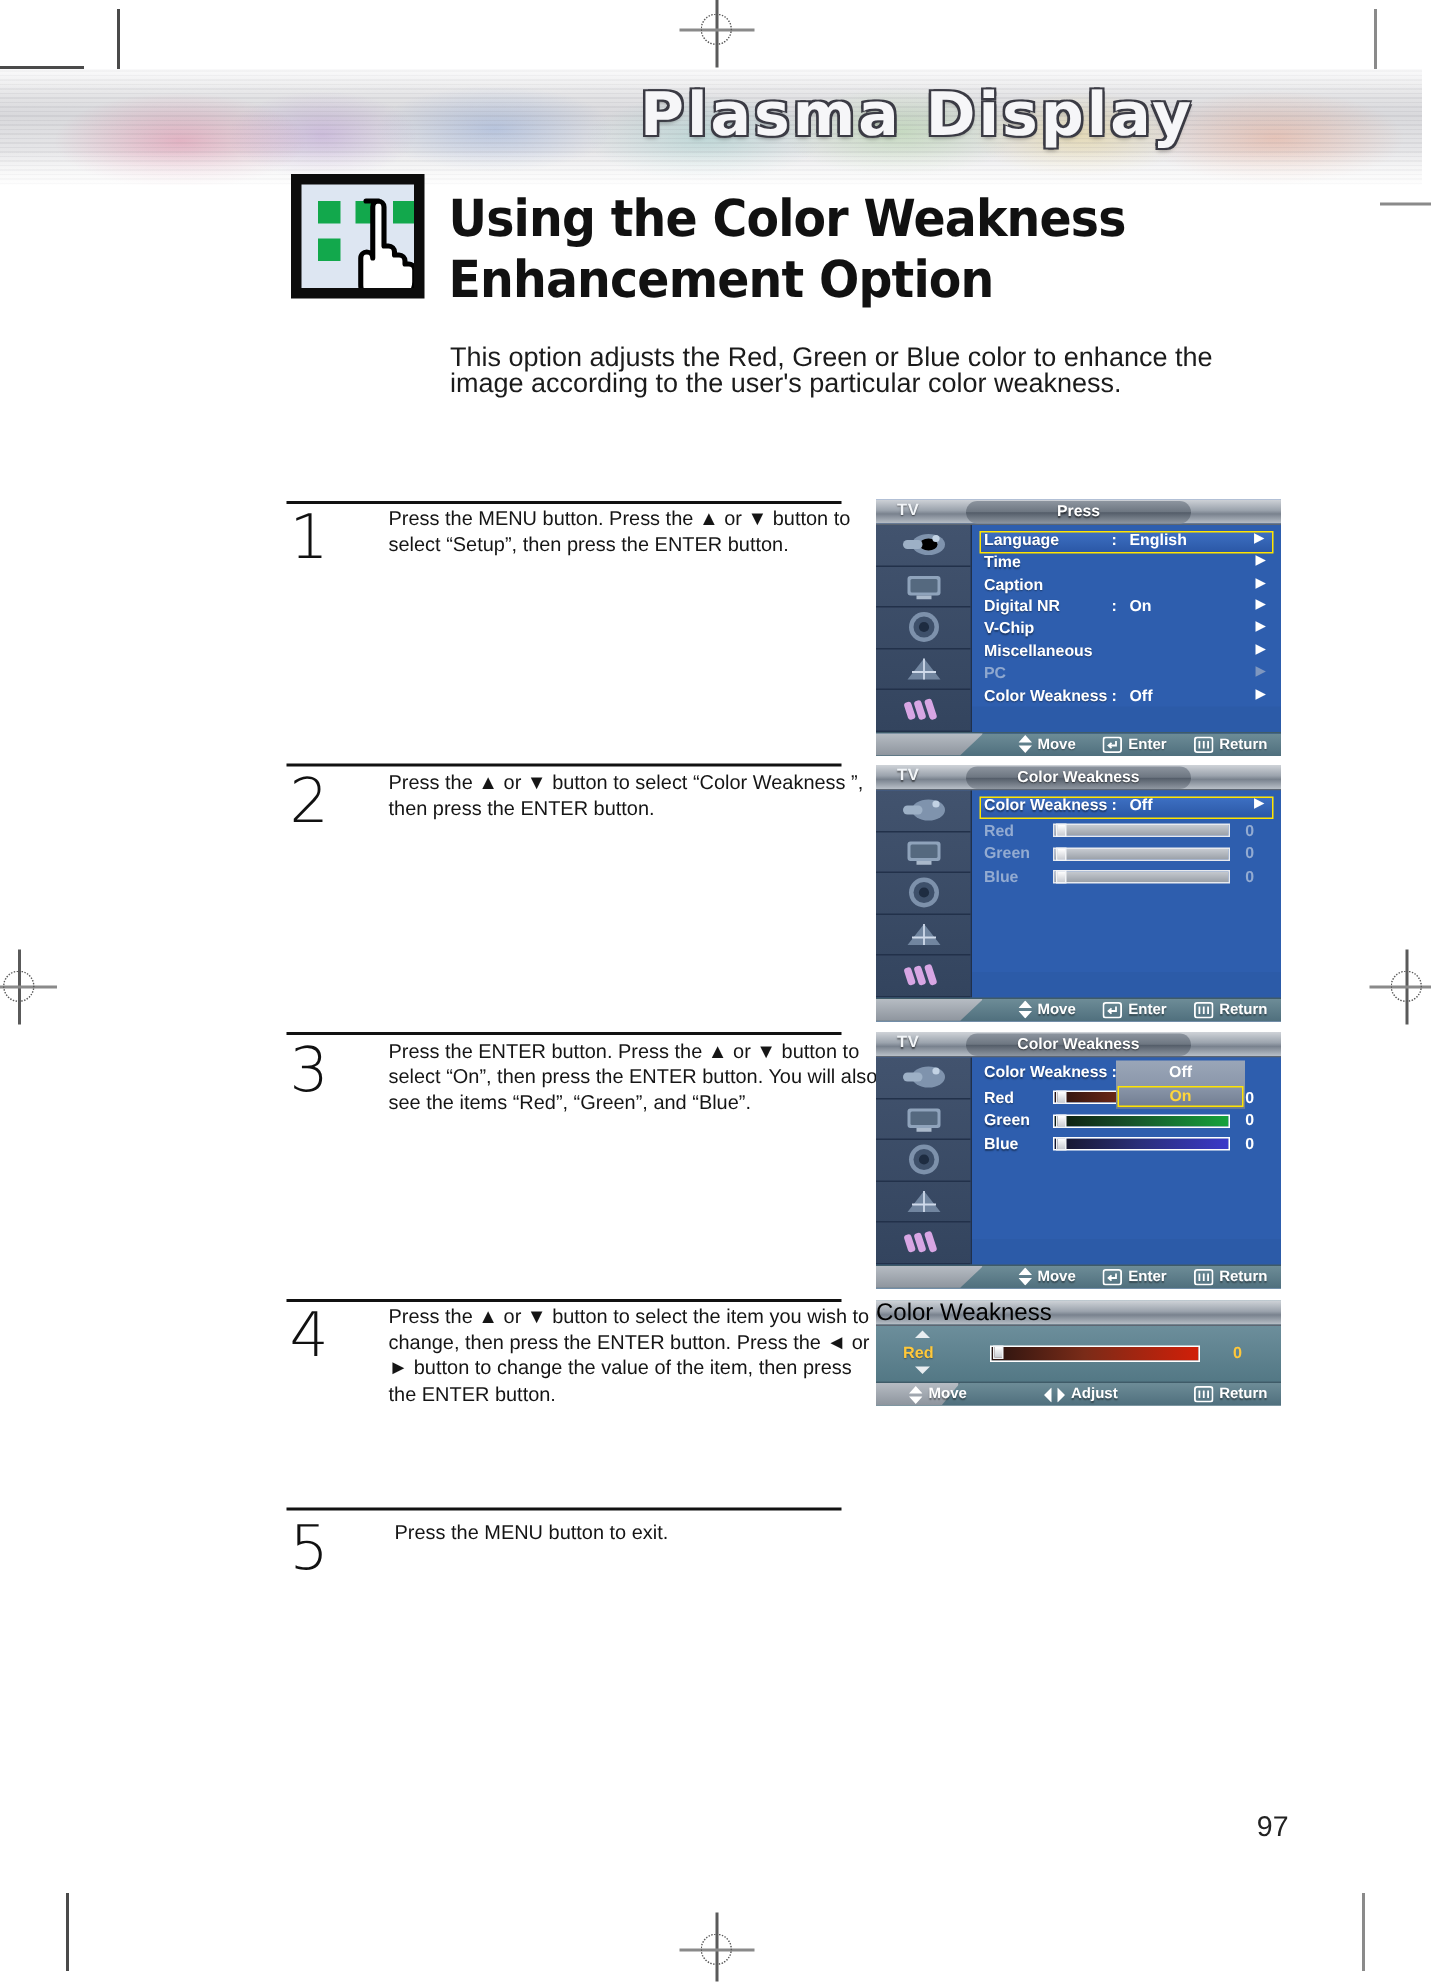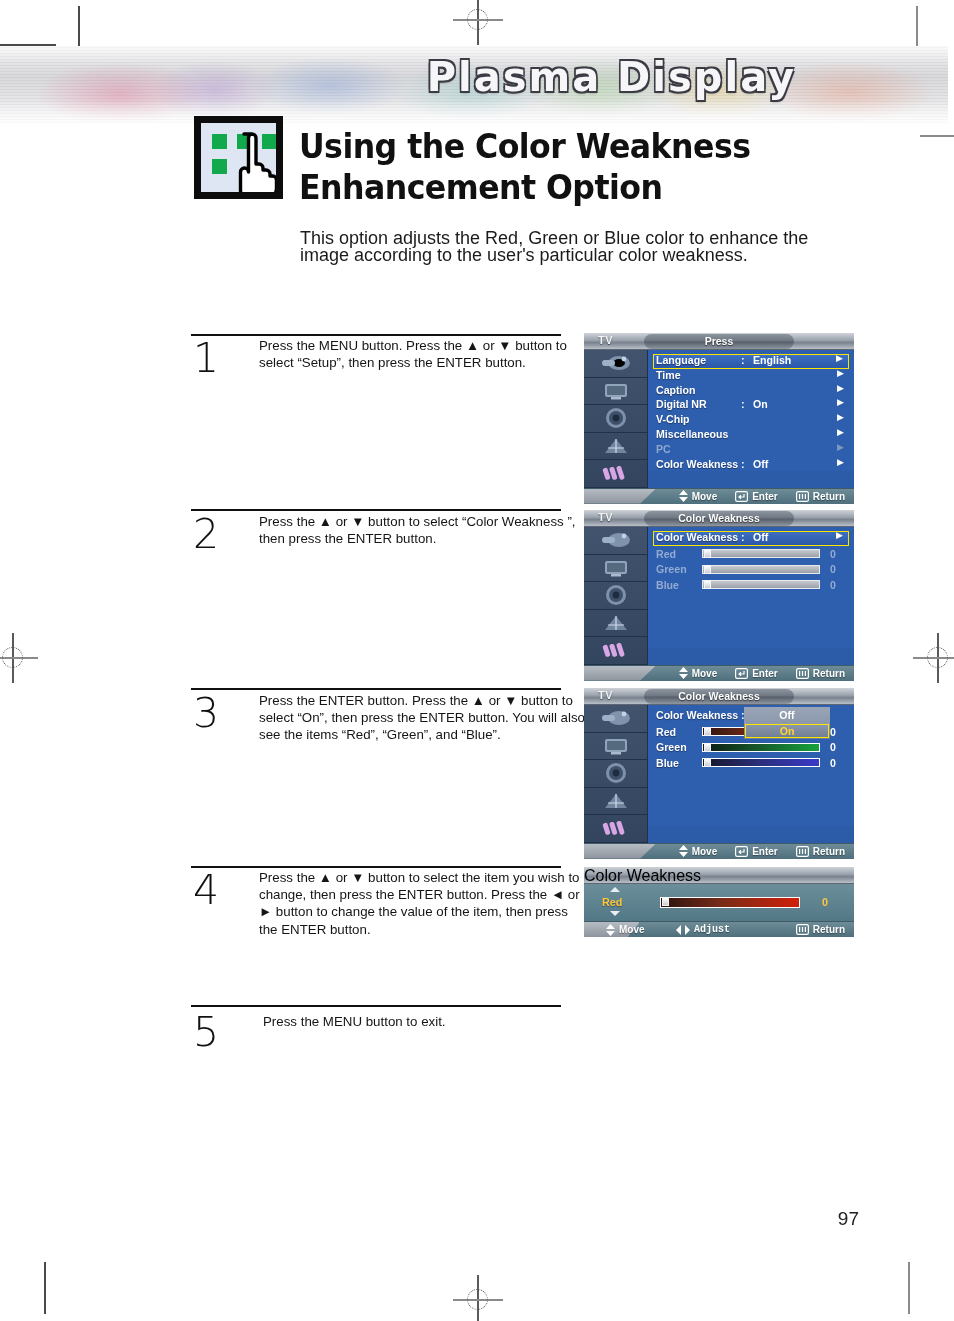--- a/index.html
+++ b/index.html
@@ -594,21 +594,21 @@
       <div class="osd4-val">0</div>
     </div>
     <div class="osd-foot">
       <div class="lead" style="width:56px;"></div>
       <div class="fi" style="position:absolute;left:22px;">
         <svg class="ic" width="9" height="12" viewBox="0 0 9 12">
             <path d="M4.5 0 L9 5 L0 5 Z M4.5 12 L0 7 L9 7 Z" fill="#fff"></path>
           </svg>
         <span>Move</span>
       </div>
-      <div class="fi" style="position:absolute;left:92px;font-family:Liberation Mono, monospace;">
+      <div class="fi" style="position:absolute;left:112px;">
         <svg class="ic" width="14" height="10" viewBox="0 0 14 10">
             <path d="M0 5 L5 0 L5 10 Z M14 5 L9 0 L9 10 Z" fill="#fff"></path>
           </svg>
         <span>Adjust</span>
       </div>
       <div class="fi" style="position:absolute;right:9px;">
         <svg class="ic" width="13" height="11" viewBox="0 0 13 11">
             <rect x="0.6" y="0.6" width="11.8" height="9.8" rx="1.6" fill="none" stroke="#fff" stroke-width="1.2"></rect>
             <path d="M3.6 3 v5 M6.5 3 v5 M9.4 3 v5" stroke="#fff" stroke-width="1.2"></path>
           </svg>

